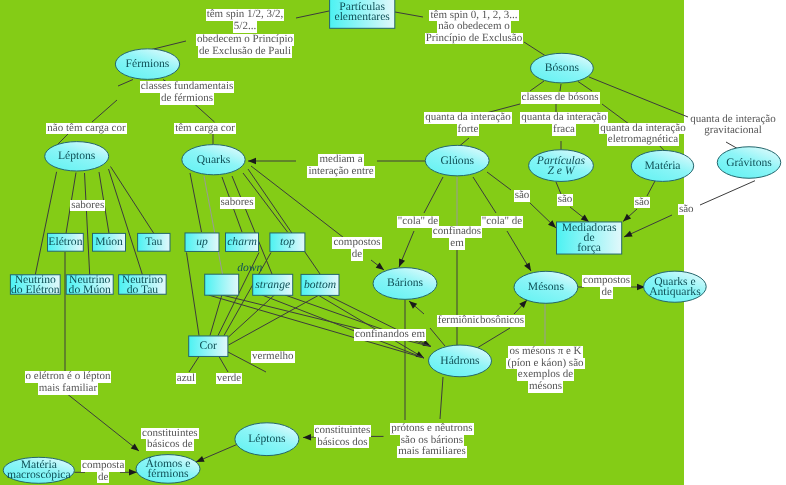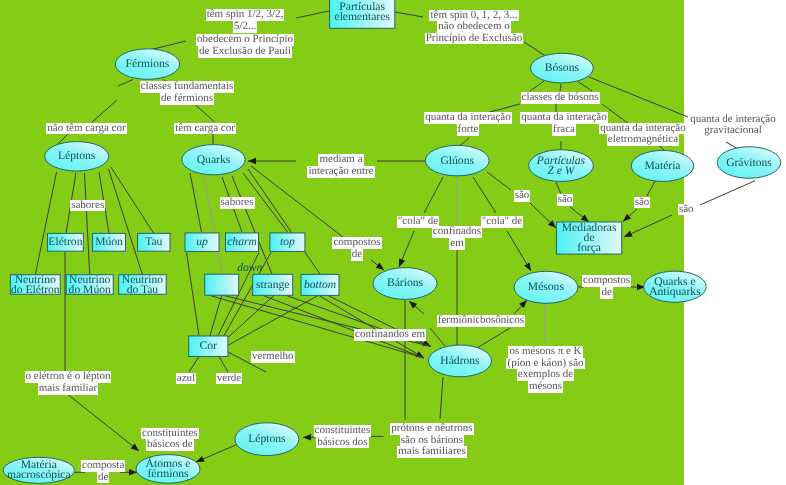--- a/index.html
+++ b/index.html
@@ -255,21 +255,21 @@
       <div class="node" style="left: 269.9px; top: 232.95px; width: 35px; height: 18.5px; font-style: italic;">
         <div>
           <div>top</div>
         </div>
       </div>
       <div class="node" style="left: 204.7px; top: 257px; width: 34px; height: 21px; font-style: italic; margin-left: 28px;">
         <div>
           <div>down</div>
         </div>
       </div>
-      <div class="node" style="left: 252.7px; top: 274.3px; width: 40px; height: 21px; ">
+      <div class="node" style="left: 252.7px; top: 274.3px; width: 40px; height: 21px; font-style: italic;">
         <div>
           <div>strange</div>
         </div>
       </div>
       <div class="node" style="left: 301px; top: 274.4px; width: 38px; height: 21px; font-style: italic;">
         <div>
           <div>bottom</div>
         </div>
       </div>
       <div class="node" style="left: 188.7px; top: 335.95px; width: 39.2px; height: 20.5px;">

